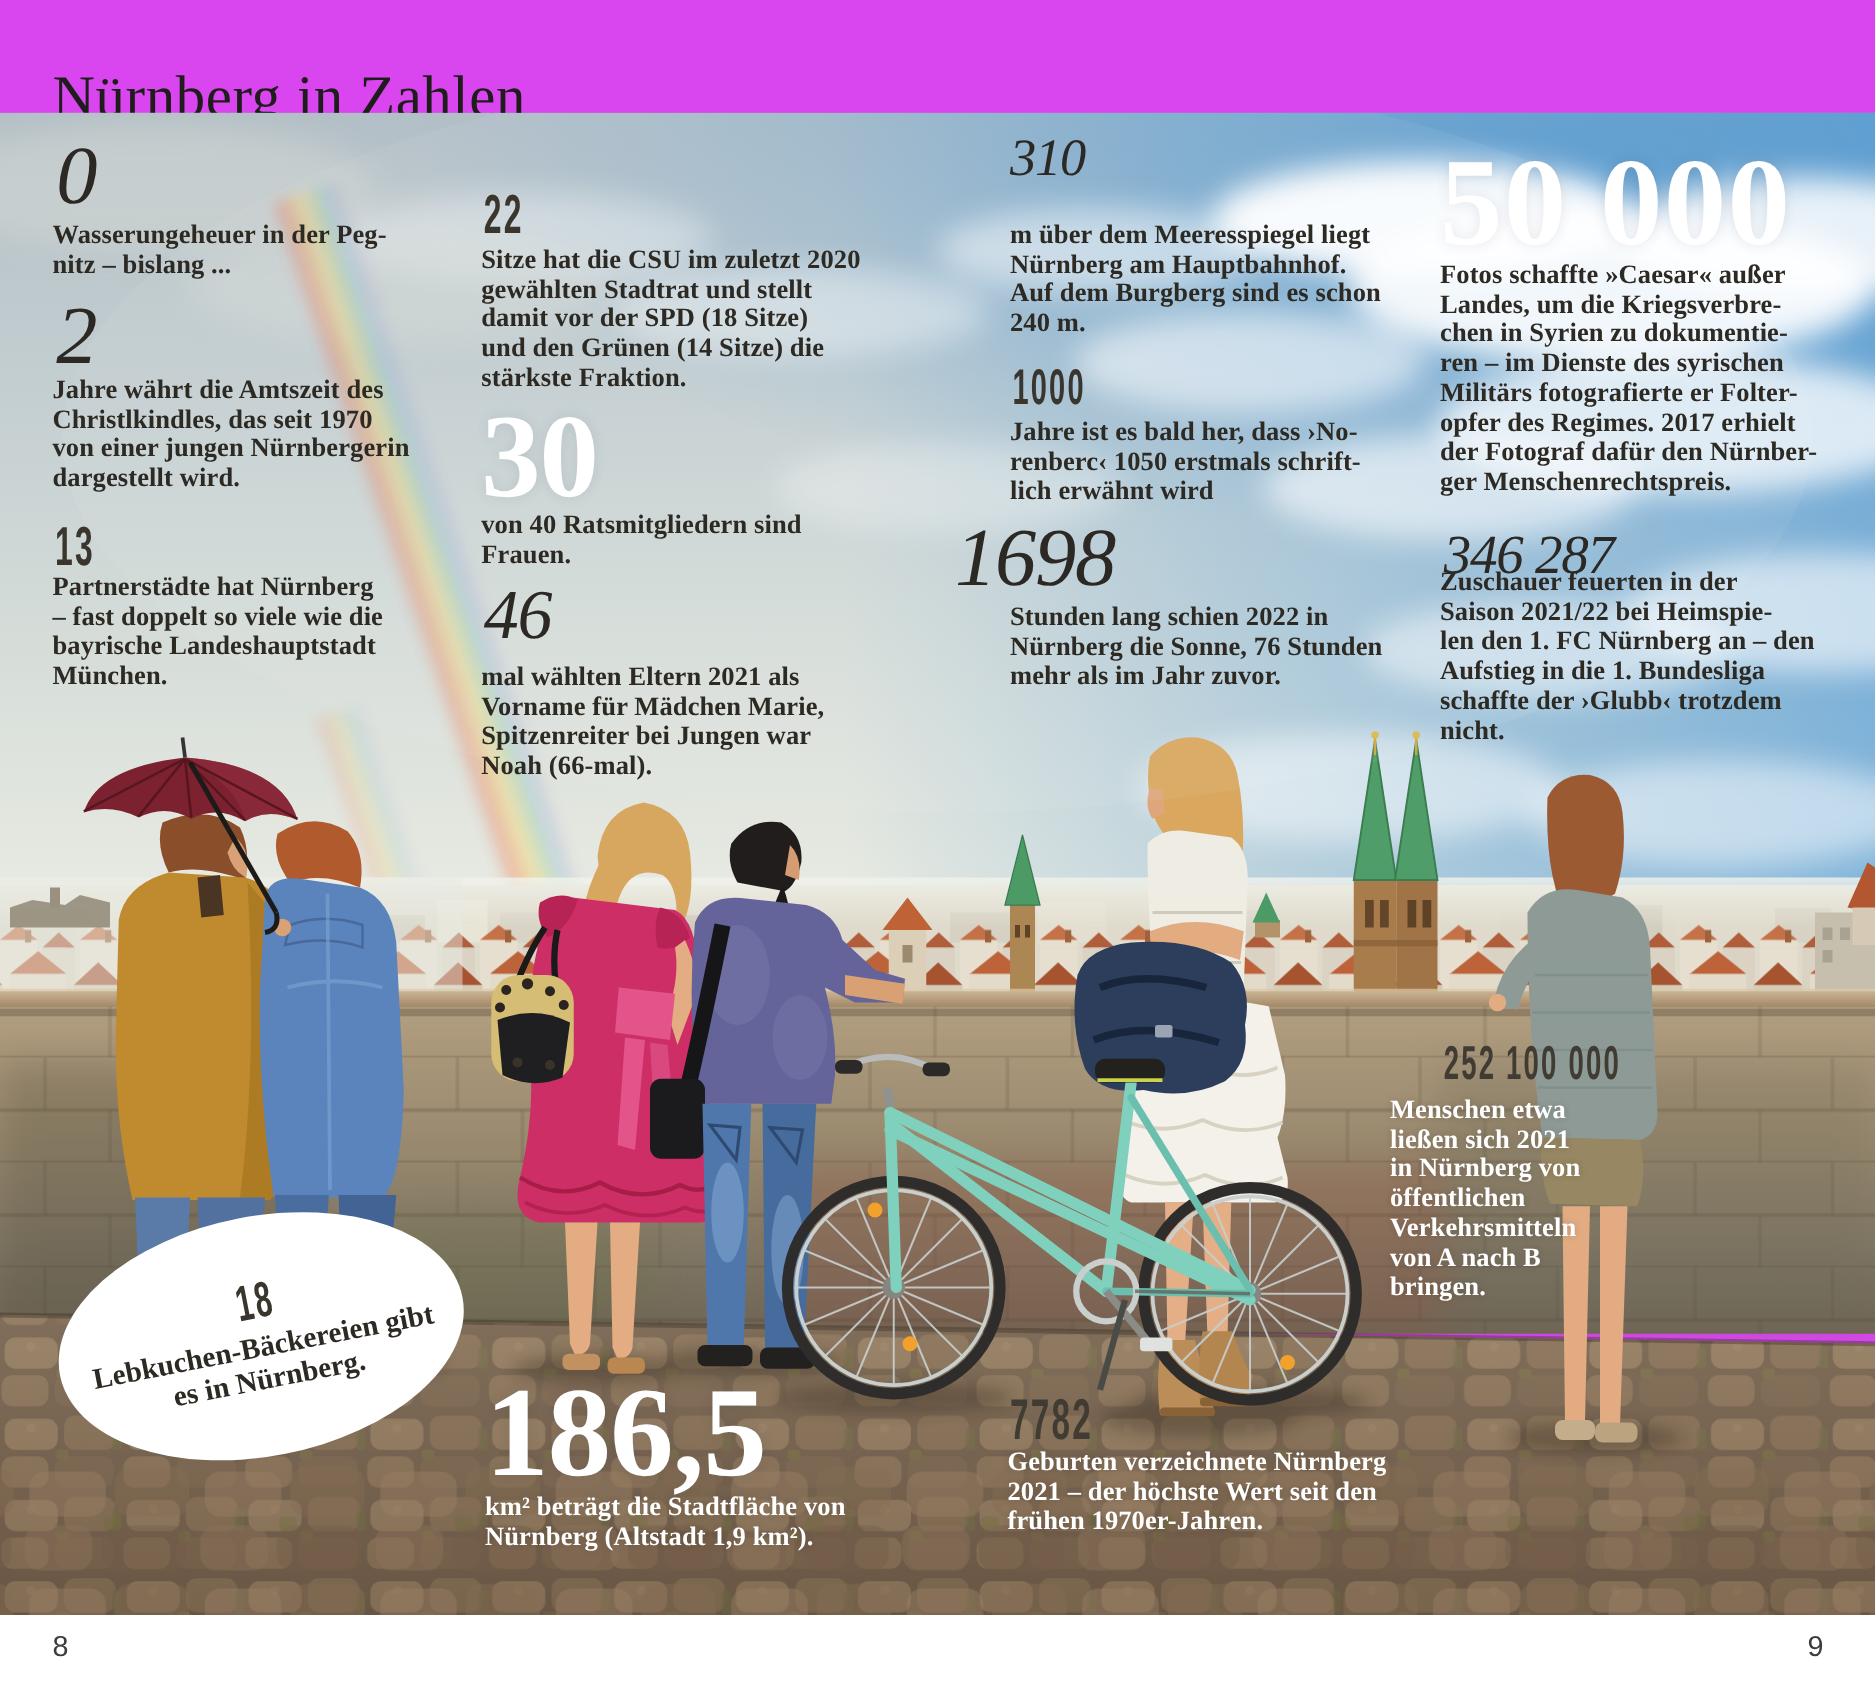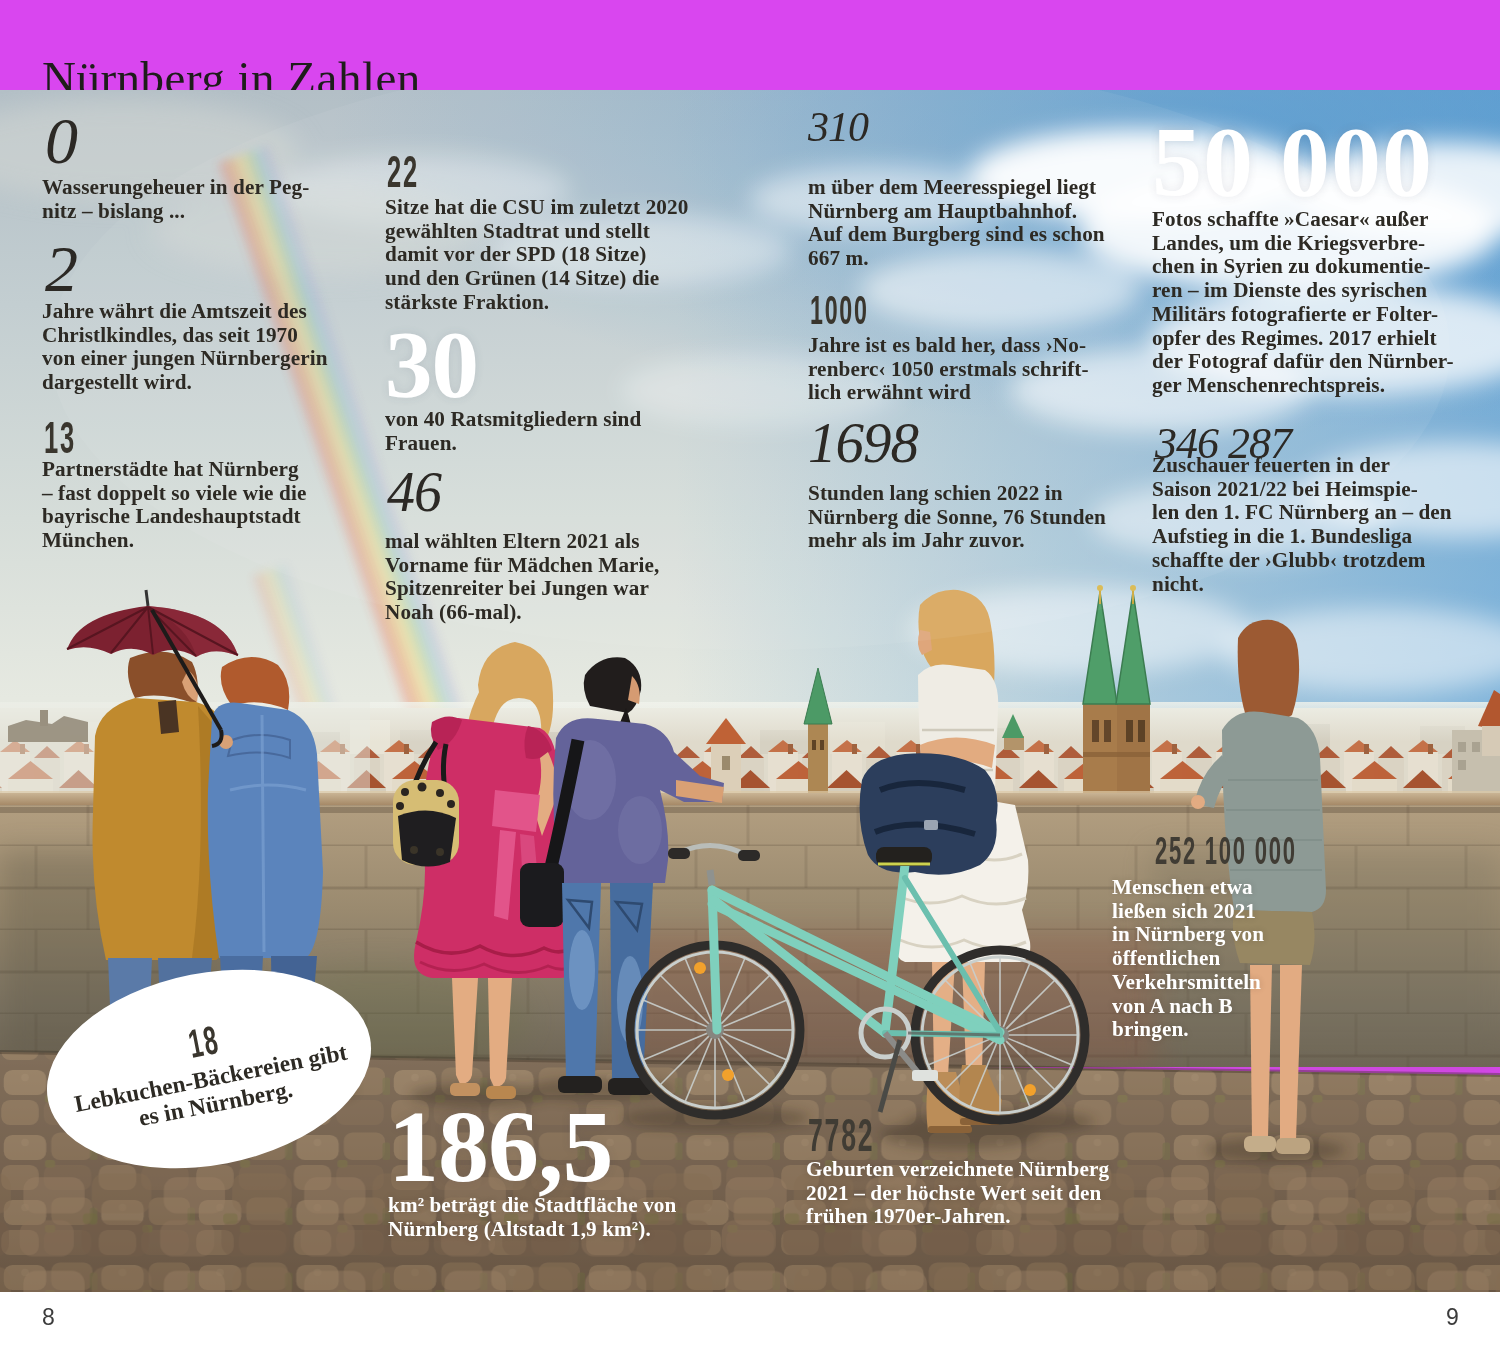--- a/index.html
+++ b/index.html
@@ -475,30 +475,30 @@
 Vorname für Mädchen Marie,
 Spitzenreiter bei Jungen war
 Noah (66-mal).</div>
   </div>
 
   <div>
     <span class="num-it" style="left:808px;top:106px;font-size:42px">310</span>
     <div class="cap" style="left:808px;top:176px;width:320px">m über dem Meeresspiegel liegt
 Nürnberg am Hauptbahnhof.
 Auf dem Burgberg sind es schon
-667 m.</div>
+240 m.</div>
   </div>
   <div>
     <span class="num-st" style="left:810px;top:290px;font-size:40px">1000</span>
     <div class="cap" style="left:808px;top:334px;width:320px">Jahre ist es bald her, dass ›No-
 renberc‹ 1050 erstmals schrift-
 lich erwähnt wird</div>
   </div>
   <div>
-    <span class="num-it" style="left:808px;top:414px;font-size:57px">1698</span>
+    <span class="num-it" style="left:764px;top:414px;font-size:66px">1698</span>
     <div class="cap" style="left:808px;top:482px;width:330px">Stunden lang schien 2022 in
 Nürnberg die Sonne, 76 Stunden
 mehr als im Jahr zuvor.</div>
   </div>
 
   <div>
     <span class="num-wh" style="left:1152px;top:112px;font-size:100px;letter-spacing:1px">50 000</span>
     <div class="cap" style="left:1152px;top:208px;width:330px">Fotos schaffte »Caesar« außer
 Landes, um die Kriegsverbre-
 chen in Syrien zu dokumentie-

